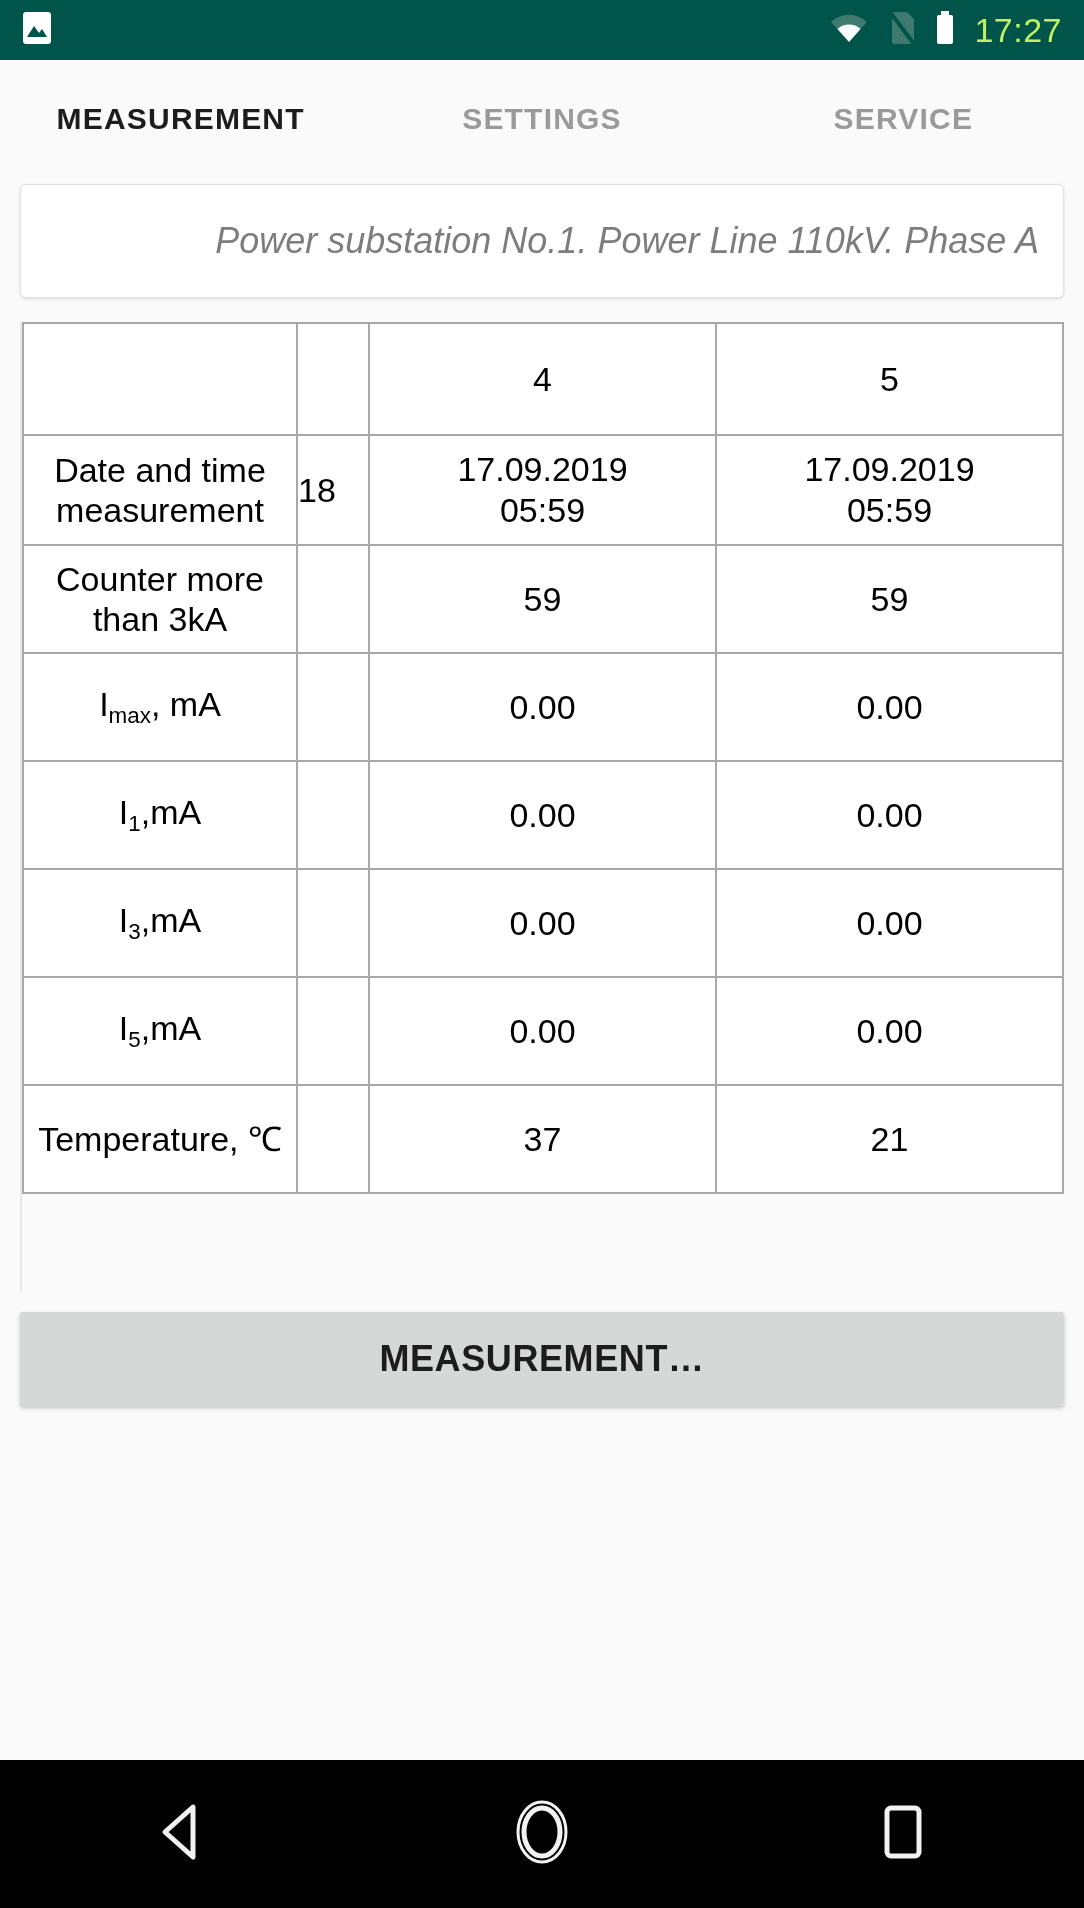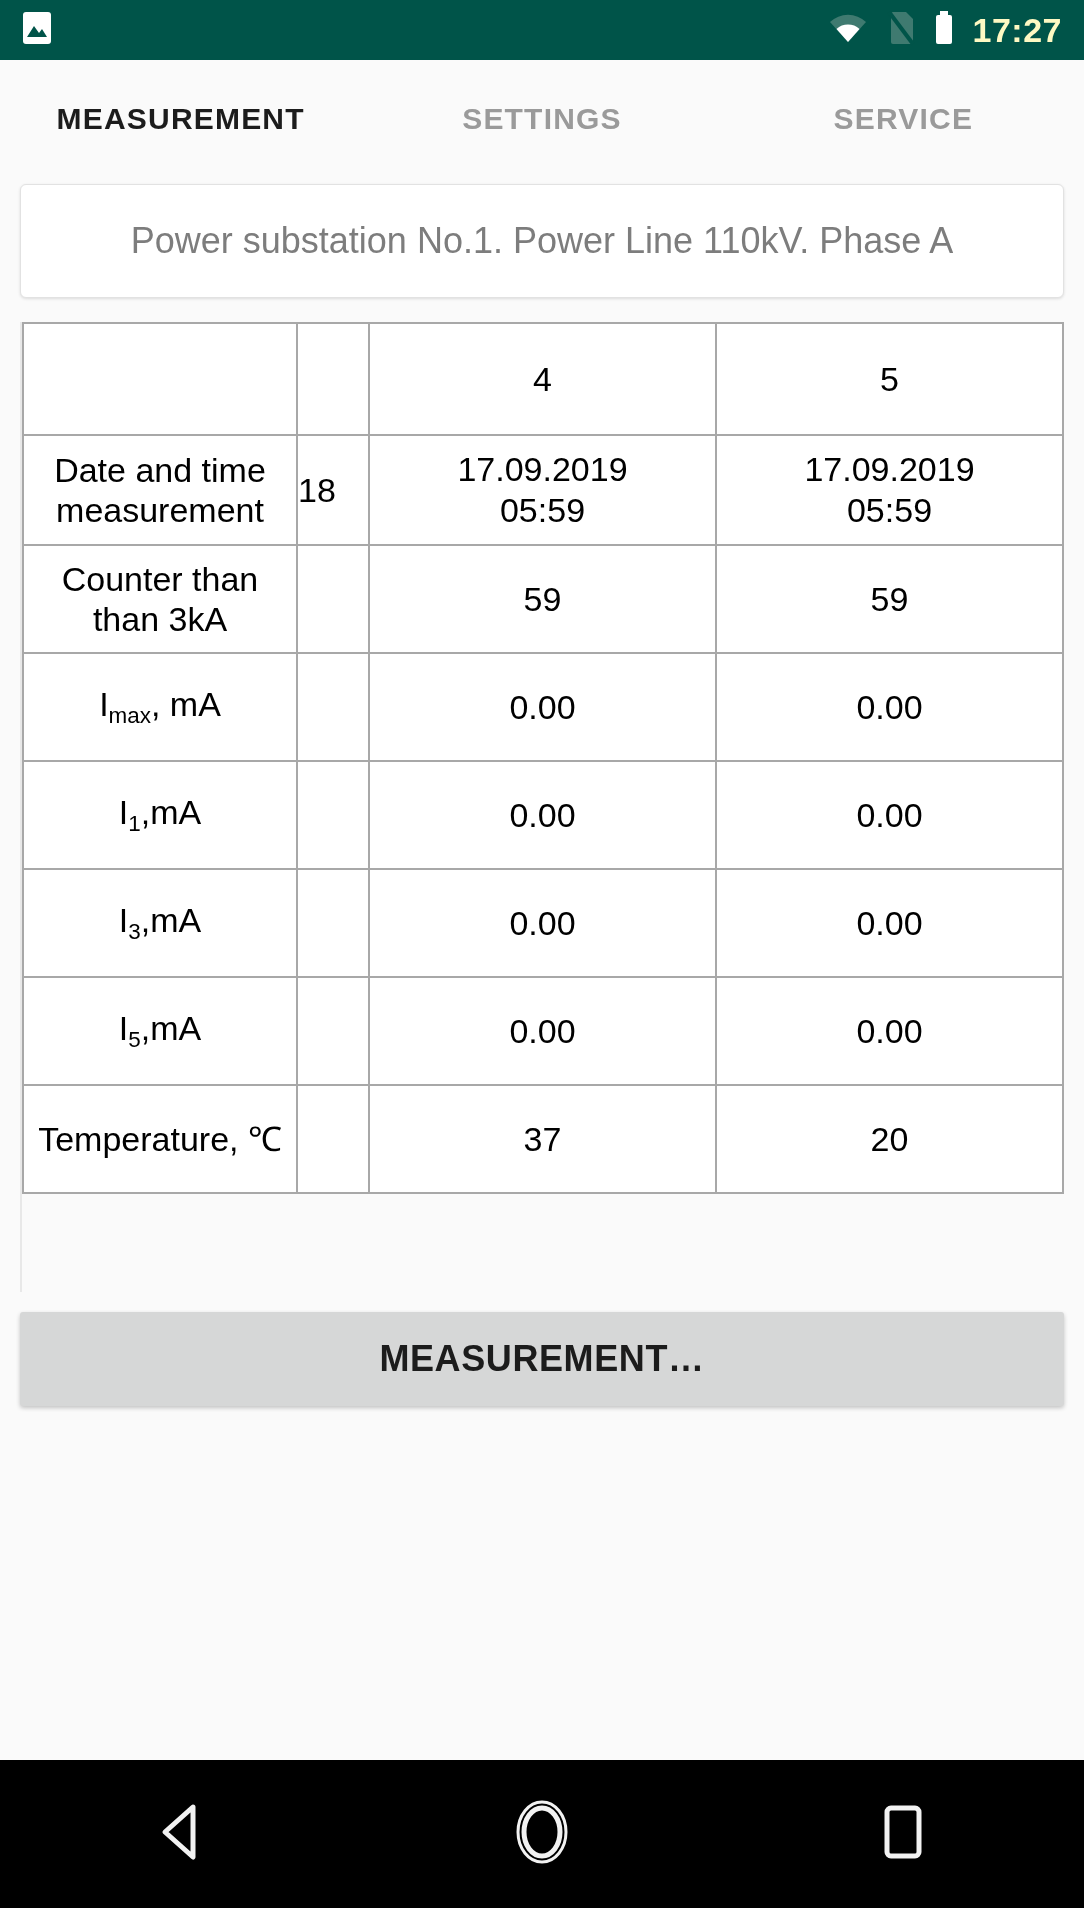--- a/index.html
+++ b/index.html
@@ -13,21 +13,21 @@
   
   .statusbar{
     height:60px; width:100%;
     background:#005449;
     display:flex; align-items:center;
     padding:0 22px;
     color:#ffffff;
   }
   .sb-left{ display:flex; align-items:center; gap:12px; }
   .sb-right{ margin-left:auto; display:flex; align-items:center; gap:18px; }
-  .sb-time{ font-size:34px; font-weight:700; letter-spacing:0.5px; color:#fef9c3; }
+  .sb-time{ font-size:34px; font-weight:400; letter-spacing:0.5px; color:#bef264; }
 
   
   .tabbar{
     height:118px; width:100%;
     background:#fafafa;
     display:flex; align-items:center;
   }
   .tab{
     flex:1; text-align:center;
     font-size:30px; font-weight:700;
@@ -40,22 +40,23 @@
 
   
   .field-wrap{ padding:6px 20px 0 20px; }
   .field{
     height:114px;
     background:#ffffff;
     border:1px solid #e2e2e2;
     border-radius:6px;
     box-shadow:0 1px 3px rgba(0,0,0,0.12);
     display:flex; align-items:center;
-    justify-content:center;
+    justify-content:flex-end;
     padding:0 24px;
+    font-style:italic;
   }
   .field-text{
     font-size:36px;
     color:#7d7d7d;
     white-space:nowrap;
     overflow:hidden;
   }
 
   
   .table-wrap{
@@ -191,21 +192,21 @@
           <div>05:59</div>
         </td>
         <td class="c-val two-line">
           <div>17.09.2019</div>
           <div>05:59</div>
         </td>
       </tr>
 
       <tr class="r-std">
         <td class="c-label two-line">
-          <div>Counter than</div>
+          <div>Counter more</div>
           <div>than 3kA</div>
         </td>
         <td class="c-narrow"></td>
         <td class="c-val">59</td>
         <td class="c-val">59</td>
       </tr>
 
 
       <tr class="r-std">
         <td class="c-label">
@@ -240,21 +241,21 @@
         </td>
         <td class="c-narrow"></td>
         <td class="c-val">0.00</td>
         <td class="c-val">0.00</td>
       </tr>
 
       <tr class="r-std">
         <td class="c-label">Temperature, ℃</td>
         <td class="c-narrow"></td>
         <td class="c-val">37</td>
-        <td class="c-val">20</td>
+        <td class="c-val">21</td>
       </tr>
     </tbody>
   </table>
 </div>
 
 <div class="btn-wrap">
   <button class="big-btn">MEASUREMENT…</button>
 </div>
 
 <div class="navbar">

